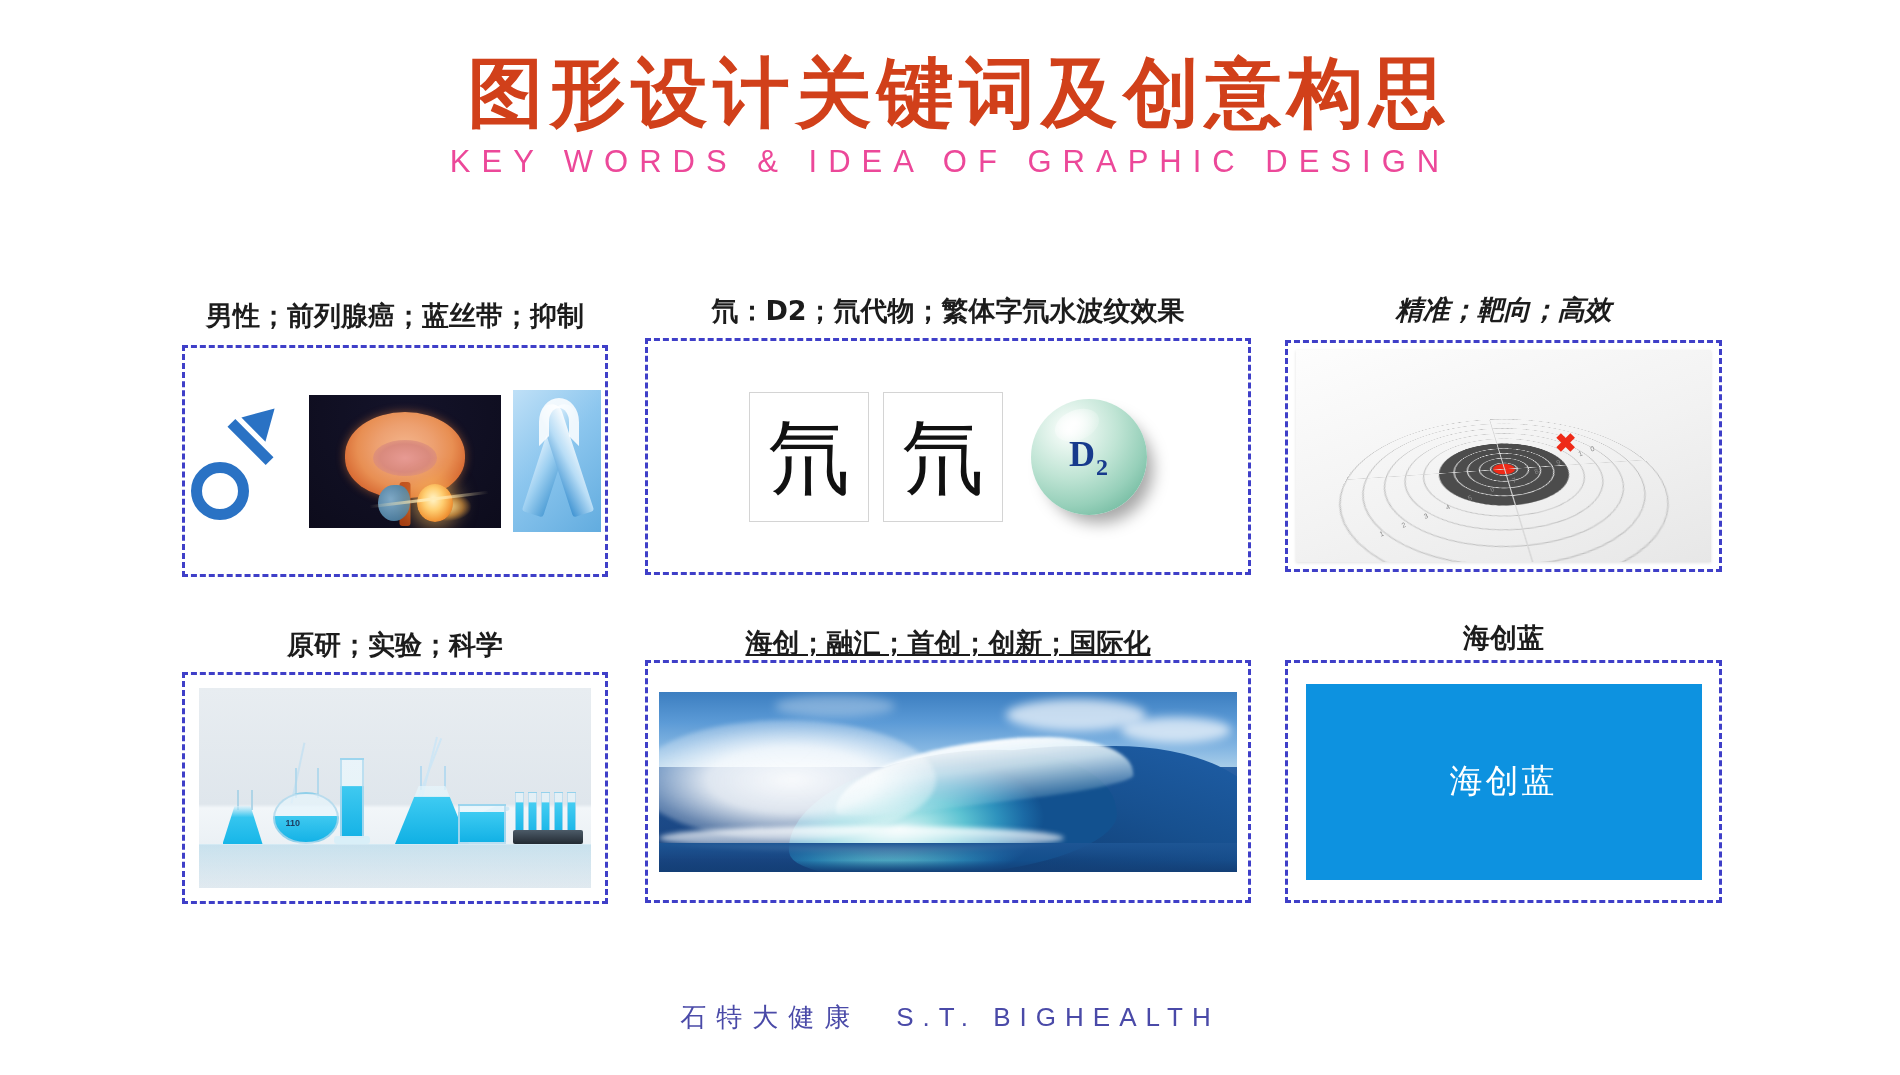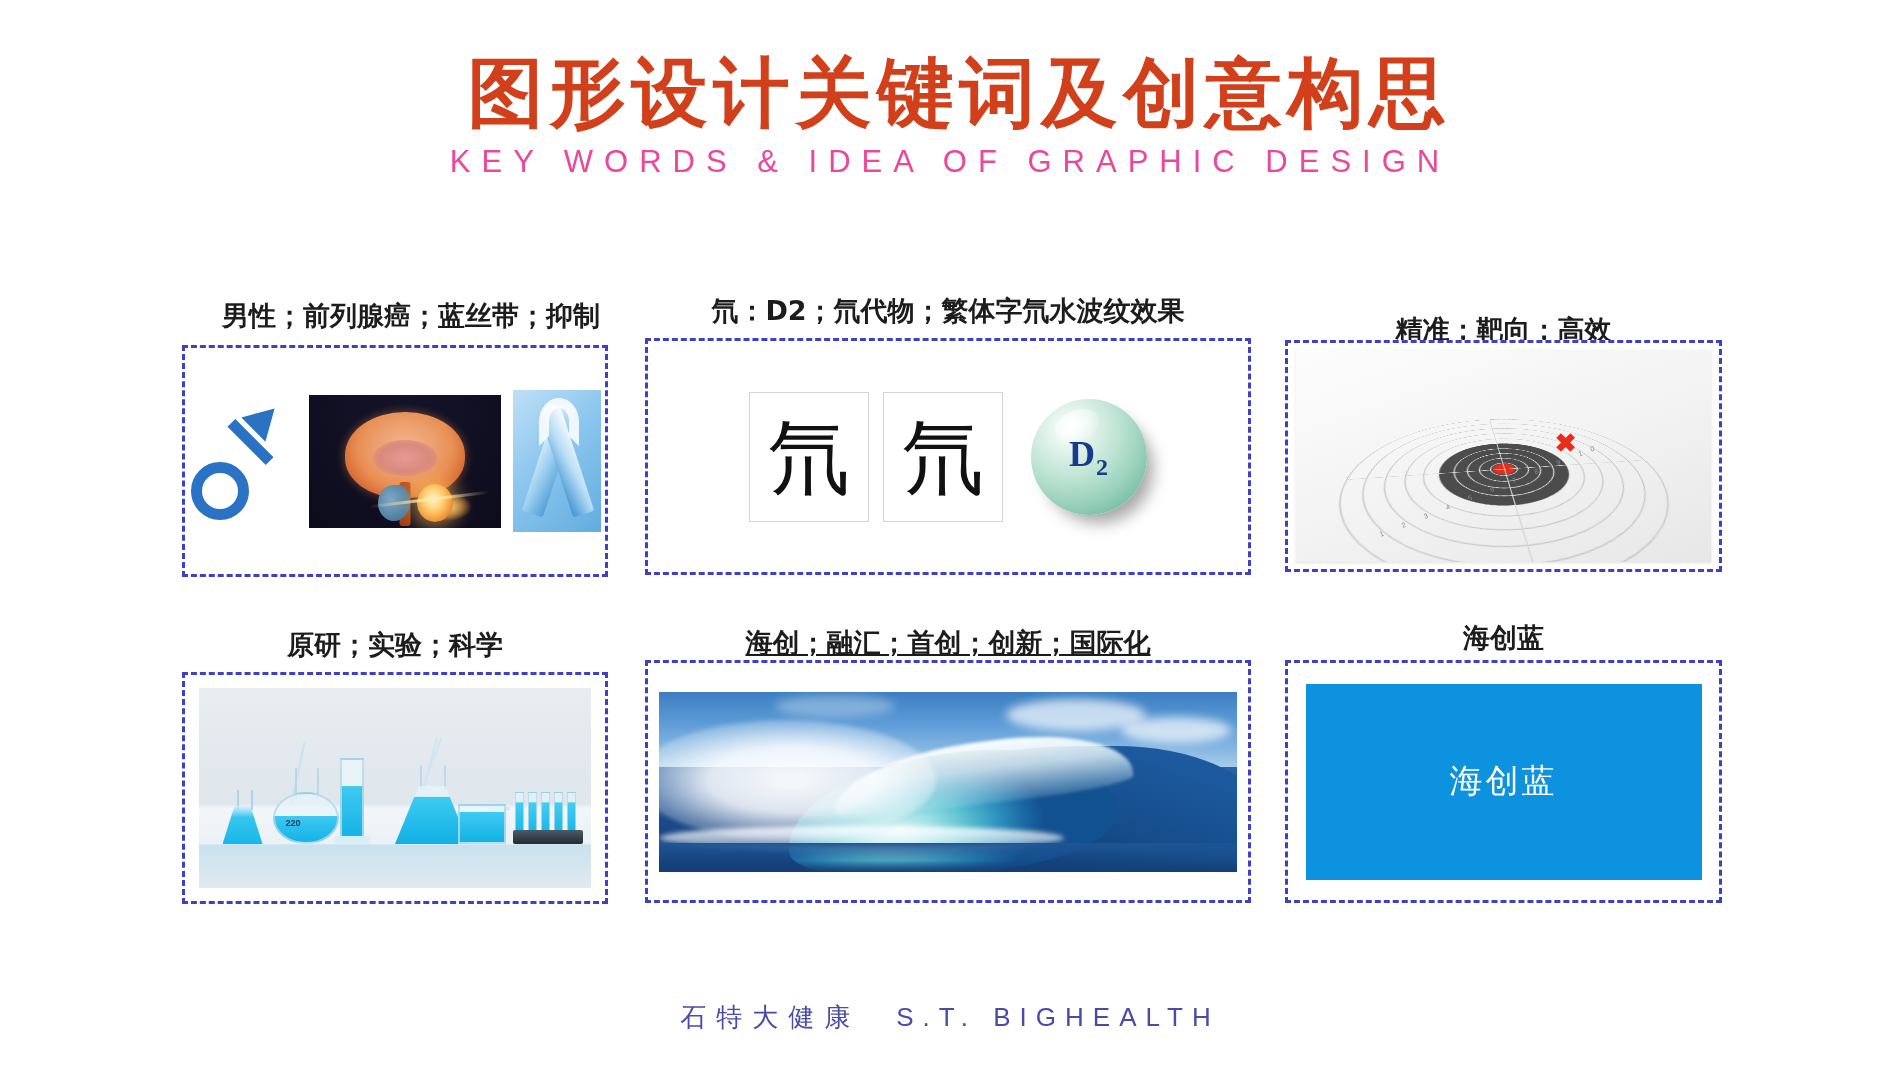--- a/index.html
+++ b/index.html
@@ -57,25 +57,25 @@
     font-family: "DejaVu Sans", "Liberation Sans", sans-serif;
     font-size: 27px;
     font-weight: 700;
     color: #1c1c1c;
     white-space: nowrap;
     text-align: center;
   }
 
   
   #card-1 { left: 182px; top: 345px; width: 426px; height: 232px; }
-  #label-1 { left: 198px; top: 298px; width: 426px; }
+  #label-1 { left: 182px; top: 298px; width: 426px; }
   #card-2 { left: 645px; top: 338px; width: 606px; height: 237px; }
   #label-2 { left: 645px; top: 293px; width: 606px; }
   #card-3 { left: 1285px; top: 340px; width: 437px; height: 232px; }
-  #label-3 { left: 1285px; top: 312px; width: 437px; }
+  #label-3 { left: 1285px; top: 292px; width: 437px; font-style: italic; }
 
   
   #card-4 { left: 182px; top: 672px; width: 426px; height: 232px; }
   #label-4 { left: 182px; top: 627px; width: 426px; }
   #card-5 { left: 645px; top: 660px; width: 606px; height: 243px; }
   #label-5 { left: 645px; top: 625px; width: 606px; text-decoration: underline; }
   #card-6 { left: 1285px; top: 660px; width: 437px; height: 243px; }
   #label-6 { left: 1285px; top: 620px; width: 437px; }
 
   .card-inner {
@@ -647,21 +647,21 @@
     <div class="lab-img">
       <div class="shelf"></div>
       <div class="glass flask-s">
         <div class="neck"></div>
           <div class="body"></div>
       </div>
       <div class="glass round-flask">
         <div class="rod"></div>
           <div class="neck"></div>
           <div class="bulb"></div>
-        <div class="lbl">220</div>
+        <div class="lbl">110</div>
       </div>
       <div class="glass cylinder">
         <div class="tube"></div>
           <div class="base"></div>
       </div>
       <div class="glass erlenmeyer">
         <div class="rod1"></div>
           <div class="rod2"></div>
           <div class="neck"></div>
           <div class="body"></div>

